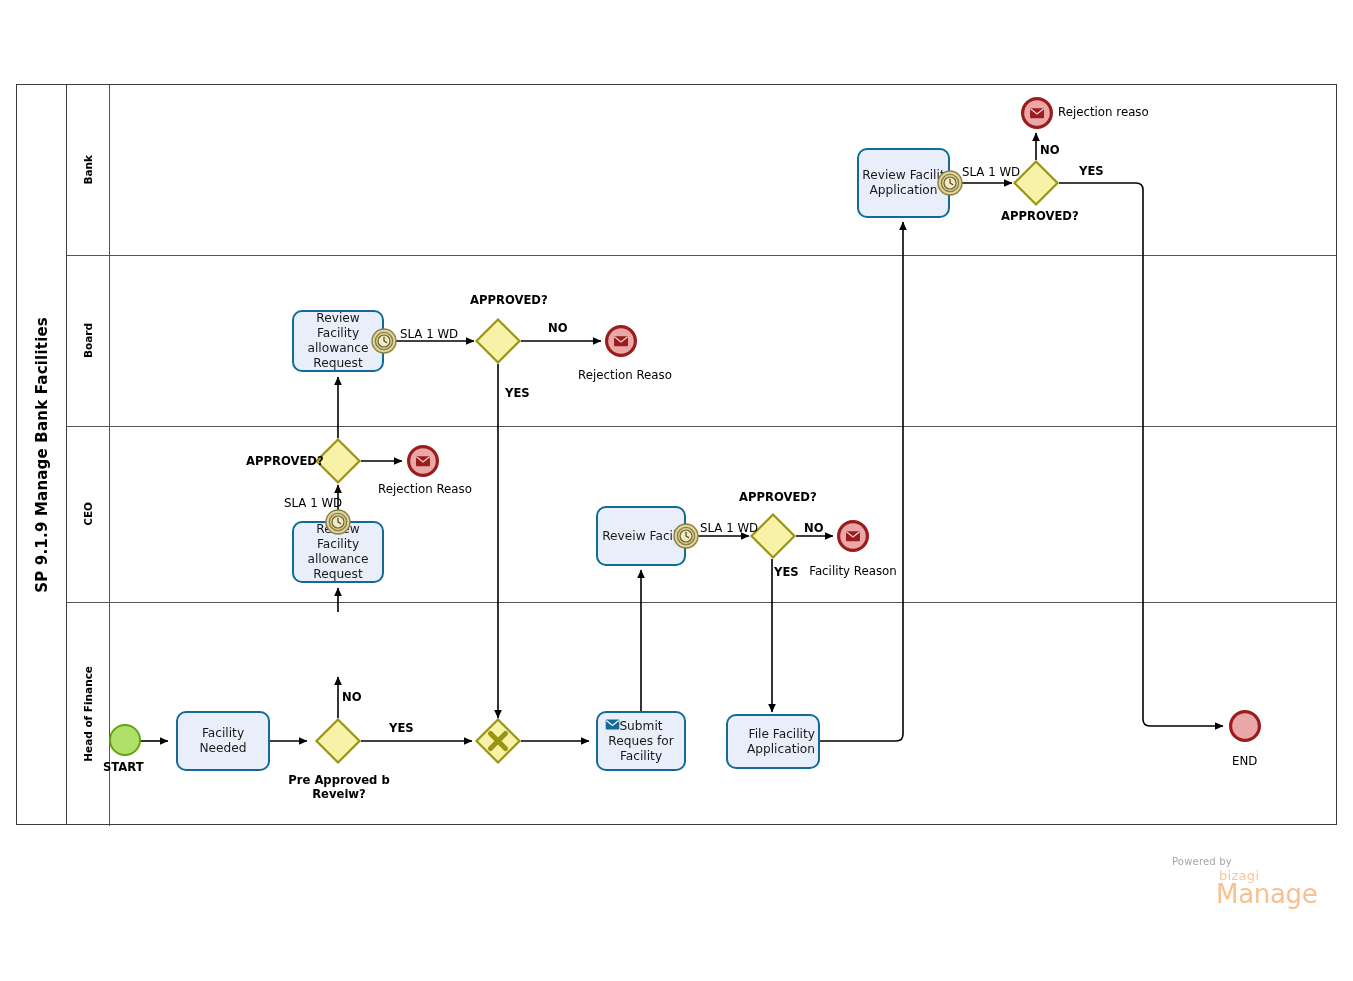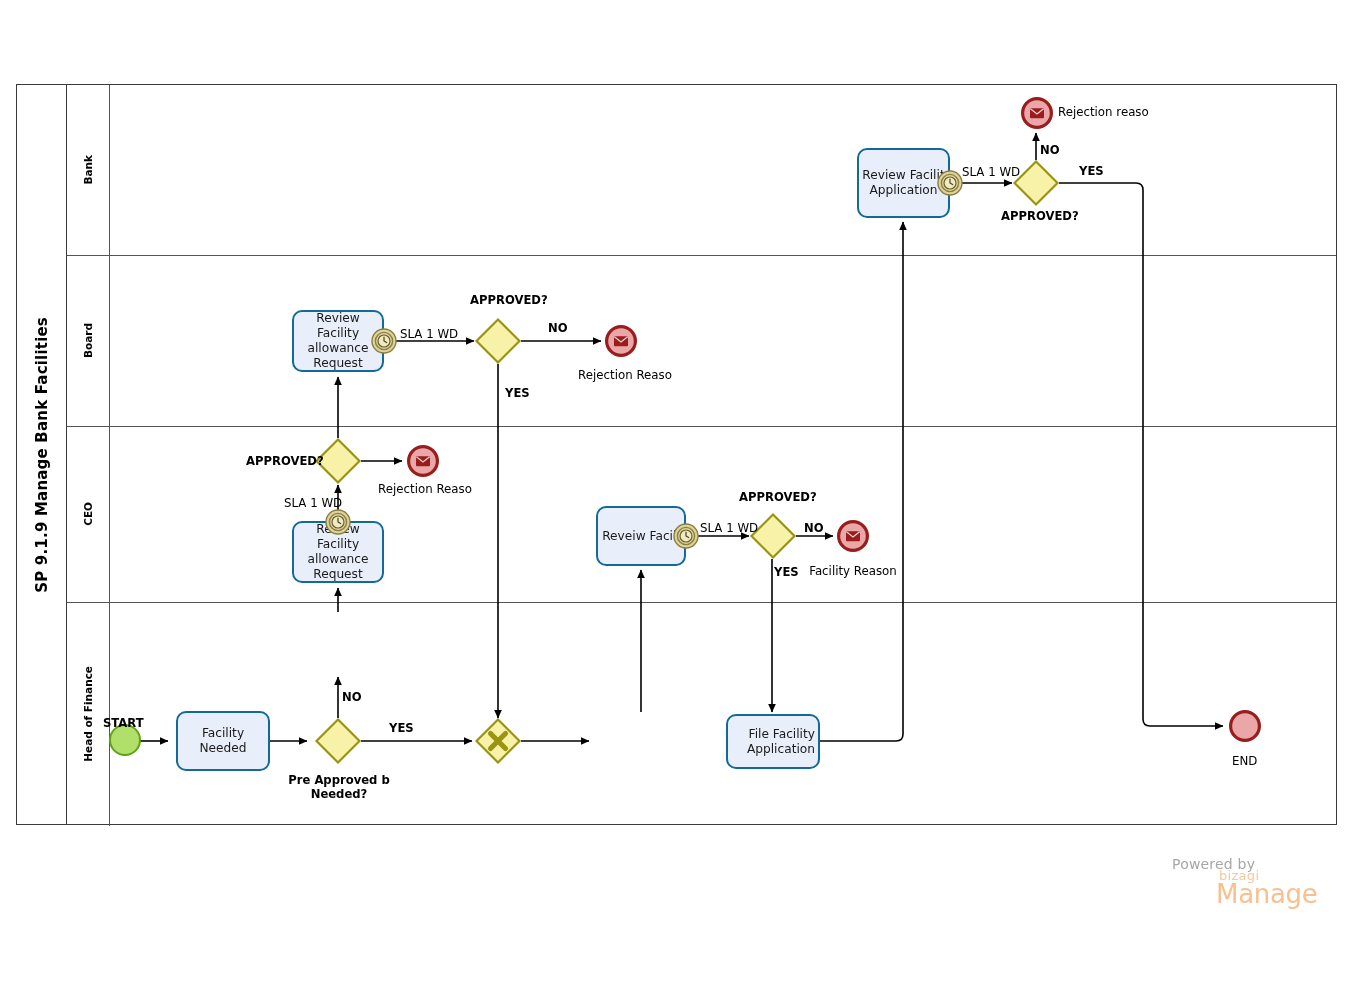--- a/index.html
+++ b/index.html
@@ -39,21 +39,21 @@
   .lbl{position:absolute;font-size:11.8px;color:#000;white-space:nowrap;}
   .lbl-b{position:absolute;font-size:11.6px;color:#000;font-weight:bold;white-space:nowrap;}
   .lbl-c{position:absolute;font-size:11.8px;color:#000;text-align:center;line-height:14px;}
   .lbl-cb{position:absolute;font-size:11.6px;color:#000;font-weight:bold;text-align:center;line-height:14px;}
 
   
   #flows{position:absolute;left:0;top:0;width:1353px;height:981px;pointer-events:none;}
 
   
   #brand{position:absolute;left:1172px;top:855px;width:136px;height:58px;}
-  #brand-powered{position:absolute;left:1172px;top:856px;font-size:14px;color:#a6a6a6;letter-spacing:.2px;}
+  #brand-powered{position:absolute;left:1172px;top:856px;font-size:10px;color:#a6a6a6;letter-spacing:.2px;}
   #brand-bizagi{position:absolute;left:1219px;top:868px;font-size:13px;color:#f6c79a;letter-spacing:.3px;}
   #brand-modeler{position:absolute;left:1216px;top:879px;font-size:26px;color:#f9c08f;letter-spacing:-.3px;}
 </style>
 </head>
 <body>
 
 <div id="canvas">
 
   <div id="pool">
 
@@ -259,43 +259,50 @@
       <path d="M10.4,12.8 L17,18 L23.6,12.8" stroke="#f0d4d4" stroke-width="1.3" fill="none"></path>
     </svg>
   </div>
   <div class="lbl-c" style="left:806px;top:564px;width:94px;">Facility Reason</div>
 
   <div class="ev" style="left:108px;top:723px;">
     <svg width="34" height="34" viewBox="0 0 34 34">
       <circle cx="17" cy="17" r="15" fill="#b0e06a" stroke="#62a313" stroke-width="2"></circle>
     </svg>
   </div>
-  <div class="lbl-b" style="left:103px;top:716px;">START</div>
+  <div class="lbl-b" style="left:103px;top:760px;">START</div>
 
   <div class="task" style="left:176px;top:711px;width:94px;height:60px;">
     <span class="tlabel">Facility Needed</span>
   </div>
 
   <div class="gw" style="left:315px;top:718px;">
     <svg width="46" height="46" viewBox="0 0 46 46">
       <polygon points="23,1.5 44.5,23 23,44.5 1.5,23" fill="#f7f2a8" stroke="#9a9413" stroke-width="2.2"></polygon>
     </svg>
   </div>
-  <div class="lbl-cb" style="left:276px;top:773px;width:126px;">Pre Approved b Needed?</div>
+  <div class="lbl-cb" style="left:276px;top:773px;width:126px;">Pre Approved b Reveiw?</div>
   <div class="lbl-b" style="left:342px;top:690px;">NO</div>
   <div class="lbl-b" style="left:389px;top:721px;">YES</div>
 
 
   <div class="gw" style="left:475px;top:718px;">
     <svg width="46" height="46" viewBox="0 0 46 46">
       <polygon points="23,1.5 44.5,23 23,44.5 1.5,23" fill="#f7f2a8" stroke="#9a9413" stroke-width="2.2"></polygon>
       <path d="M15.5,15.5 L30.5,30.5 M30.5,15.5 L15.5,30.5" stroke="#9a9413" stroke-width="5.2" stroke-linecap="round"></path>
     </svg>
   </div>
 
+  <div class="task" style="left:596px;top:711px;width:90px;height:60px;">
+    <svg class="task-msg-icon" viewBox="0 0 16 12">
+      <rect x="0.6" y="0.6" width="14.8" height="10.8" rx="0.8" fill="#136a96"></rect>
+      <path d="M1.2,1.6 L8,7 L14.8,1.6" stroke="#ffffff" stroke-width="1.3" fill="none"></path>
+    </svg>
+    <span class="tlabel">Submit Reques for Facility</span>
+  </div>
 
   <div class="task" style="left:726px;top:714px;width:94px;height:55px;text-align:right;">
     <span class="tlabel">File Facility Application</span>
   </div>
 
   <div class="ev" style="left:1228px;top:709px;">
     <svg width="34" height="34" viewBox="0 0 34 34">
       <circle cx="17" cy="17" r="14.4" fill="#eaa7a7" stroke="#9b1c1c" stroke-width="3.2"></circle>
     </svg>
   </div>

